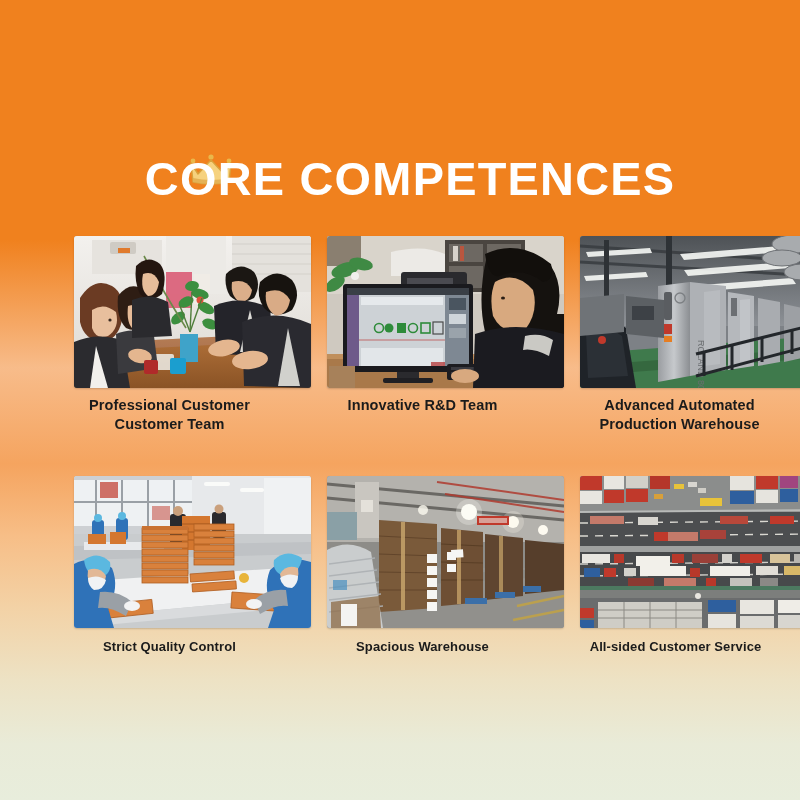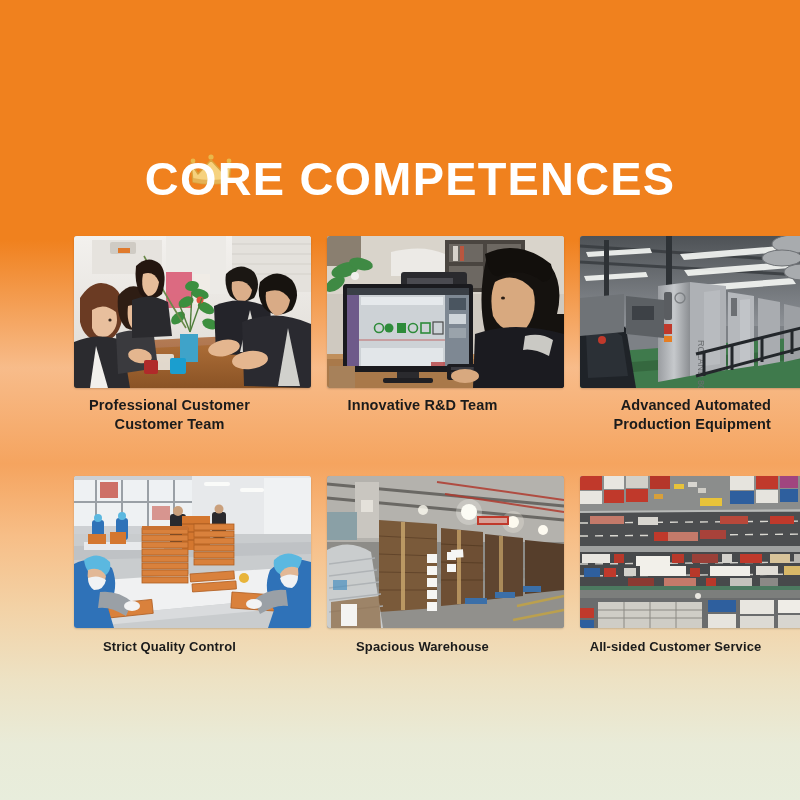--- a/index.html
+++ b/index.html
@@ -59,21 +59,21 @@
   .caption {
     margin-top:8px;
     text-align:center;
     font-size:14.5px;
     line-height:19px;
     color:#1b1b1b;
     font-weight:600;
     font-family:"Liberation Sans", sans-serif;
     letter-spacing:.1px;
   }
-  .caption.left { text-align:right; padding-left:8px; }
+  .caption.left { text-align:center; padding-left:8px; }
   .caption.r2 { font-size:13px; margin-top:9px; }
 </style>
 </head>
 <body>
 
 <div class="page">
 
   <div class="title-block">
     <svg class="crown" viewBox="0 0 46 32">
       <circle cx="5" cy="7" r="2.4" fill="#E9B84B"></circle>
@@ -351,21 +351,21 @@
               <path d="M124 116 L124 140"></path>
                 <path d="M152 108 L152 134"></path>
               <path d="M182 101 L182 126"></path>
                 <path d="M212 94 L212 118"></path>
               <path d="M236 88 L236 108"></path>
             </g>
           </svg>
         </div>
         <div class="caption left">
           <span>Advanced Automated</span><br>
-          <span>Production Equipment</span>
+          <span>Production Warehouse</span>
         </div>
       </div>
     </div>
 
     <div class="row">
 
       <div class="cell">
         <div class="photo">
           <svg viewBox="0 0 237 152" preserveAspectRatio="xMidYMid slice">
             <rect width="237" height="152" fill="#d6d8da"></rect>

